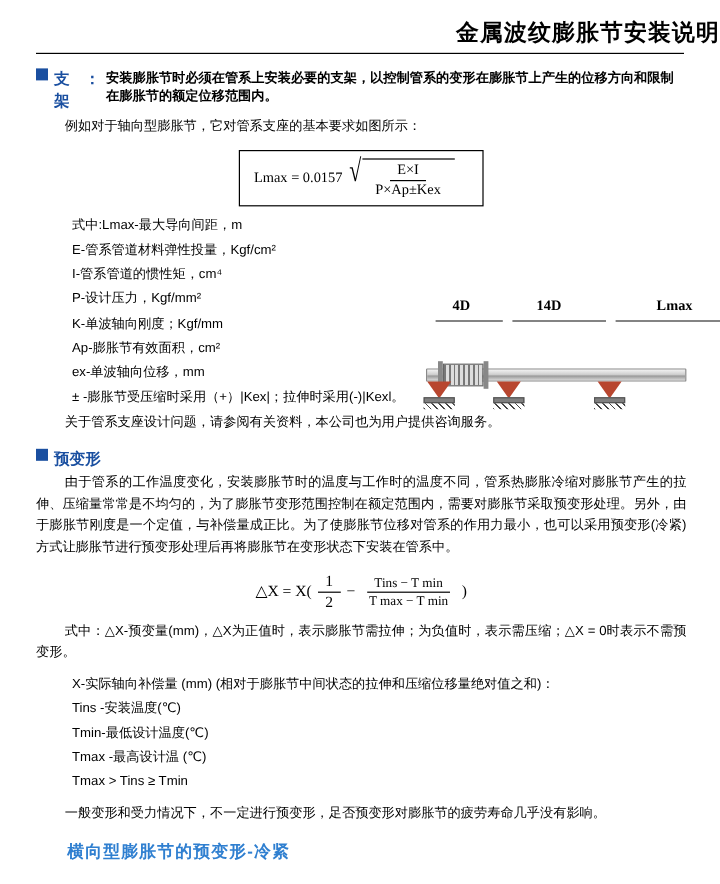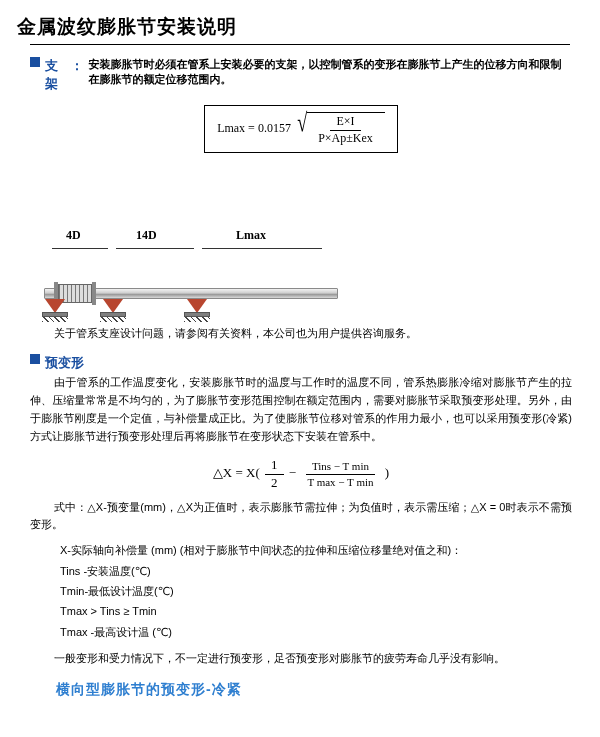--- a/index.html
+++ b/index.html
@@ -17,21 +17,21 @@
     overflow: hidden;
   }
   .page {
     position: relative;
     width: 600px;
     height: 737px;
     padding: 0;
     box-sizing: border-box;
   }
   .title {
-    text-align: left;
+    text-align: right;
     font-size: 19px;
     font-weight: bold;
     letter-spacing: 1px;
     margin: 14px 0 4px 17px;
     font-family: "Liberation Serif", "DejaVu Serif", serif;
   }
   .title-rule {
     width: 540px;
     margin: 4px auto 0 auto;
     border-bottom: 1.5px solid #000;
@@ -71,21 +71,21 @@
   }
   .para-gap { margin-top: 4px; }
   .list-line {
     margin-left: 30px;
     line-height: 1.85;
     white-space: nowrap;
   }
   .formula-box {
     margin: 10px auto 6px auto;
     border: 1px solid #000;
-    padding: 6px 12px 6px 12px;
+    padding: 6px 23px 6px 12px;
     display: inline-flex;
     align-items: center;
     font-family: "Liberation Serif", "DejaVu Serif", serif;
     font-size: 12px;
     background: #fff;
   }
   .formula-wrap { text-align: center; }
   .frac {
     display: inline-flex;
     flex-direction: column;
@@ -205,37 +205,48 @@
 
   <div class="content">
 
     <div class="section-head">
       <span class="blue-square"></span>
       <span>支架</span>
       <span>：</span>
       <span style="font-weight:bold;color:#000;font-size:11px;">安装膨胀节时必须在管系上安装必要的支架，以控制管系的变形在膨胀节上产生的位移方向和限制在膨胀节的额定位移范围内。</span>
     </div>
 
+    <p class="indent para-gap">例如对于轴向型膨胀节，它对管系支座的基本要求如图所示：</p>
 
     <div class="formula-wrap">
       <div class="formula-box">
         <span>Lmax = 0.0157</span>
         <span class="sqrt">
           <span class="radical">√</span>
           <span class="under">
             <span class="frac">
               <span class="num">E×I</span>
               <span class="den">P×Ap±Kex</span>
             </span>
           </span>
         </span>
       </div>
     </div>
 
     <div style="display:flex; align-items:flex-start; gap:4px;">
+      <div style="flex:0 0 240px;">
+        <div class="list-line">式中:Lmax-最大导向间距，m</div>
+        <div class="list-line">E-管系管道材料弹性投量，Kgf/cm²</div>
+        <div class="list-line">I-管系管道的惯性矩，cm⁴</div>
+        <div class="list-line">P-设计压力，Kgf/mm²</div>
+        <div class="list-line">K-单波轴向刚度；Kgf/mm</div>
+        <div class="list-line">Ap-膨胀节有效面积，cm²</div>
+        <div class="list-line">ex-单波轴向位移，mm</div>
+        <div class="list-line">± -膨胀节受压缩时采用（+）|Kex|；拉伸时采用(-)|Kexl。</div>
+      </div>
 
       <div class="figure" style="margin-top:54px;">
         <div class="fig-labels">
           <span style="left:28px;">4D</span>
           <span style="left:98px;">14D</span>
           <span style="left:198px;">Lmax</span>
         </div>
         <div style="position:relative;height:10px;">
           <div class="fig-arrowline" style="left:14px;width:56px;top:4px;"></div>
           <div class="fig-arrowline" style="left:78px;width:78px;top:4px;"></div>
@@ -288,22 +299,22 @@
       </span>
       <span>)</span>
     </div>
 
     <p class="indent" style="margin-top:8px;">式中：△X-预变量(mm)，△X为正值时，表示膨胀节需拉伸；为负值时，表示需压缩；△X = 0时表示不需预变形。</p>
 
     <div style="margin-top:6px;">
       <div class="list-line">X-实际轴向补偿量 (mm) (相对于膨胀节中间状态的拉伸和压缩位移量绝对值之和)：</div>
       <div class="list-line">Tins -安装温度(℃)</div>
       <div class="list-line">Tmin-最低设计温度(℃)</div>
+      <div class="list-line">Tmax -最高设计温 (℃)</div>
       <div class="list-line">Tmax &gt; Tins ≥ Tmin</div>
-      <div class="list-line">Tmax -最高设计温 (℃)</div>
     </div>
 
     <p class="indent" style="margin-top:8px;">一般变形和受力情况下，不一定进行预变形，足否预变形对膨胀节的疲劳寿命几乎没有影响。</p>
 
     <div class="sub-head">横向型膨胀节的预变形-冷紧</div>
 
   </div>
 </div>
 
 </body></html>

